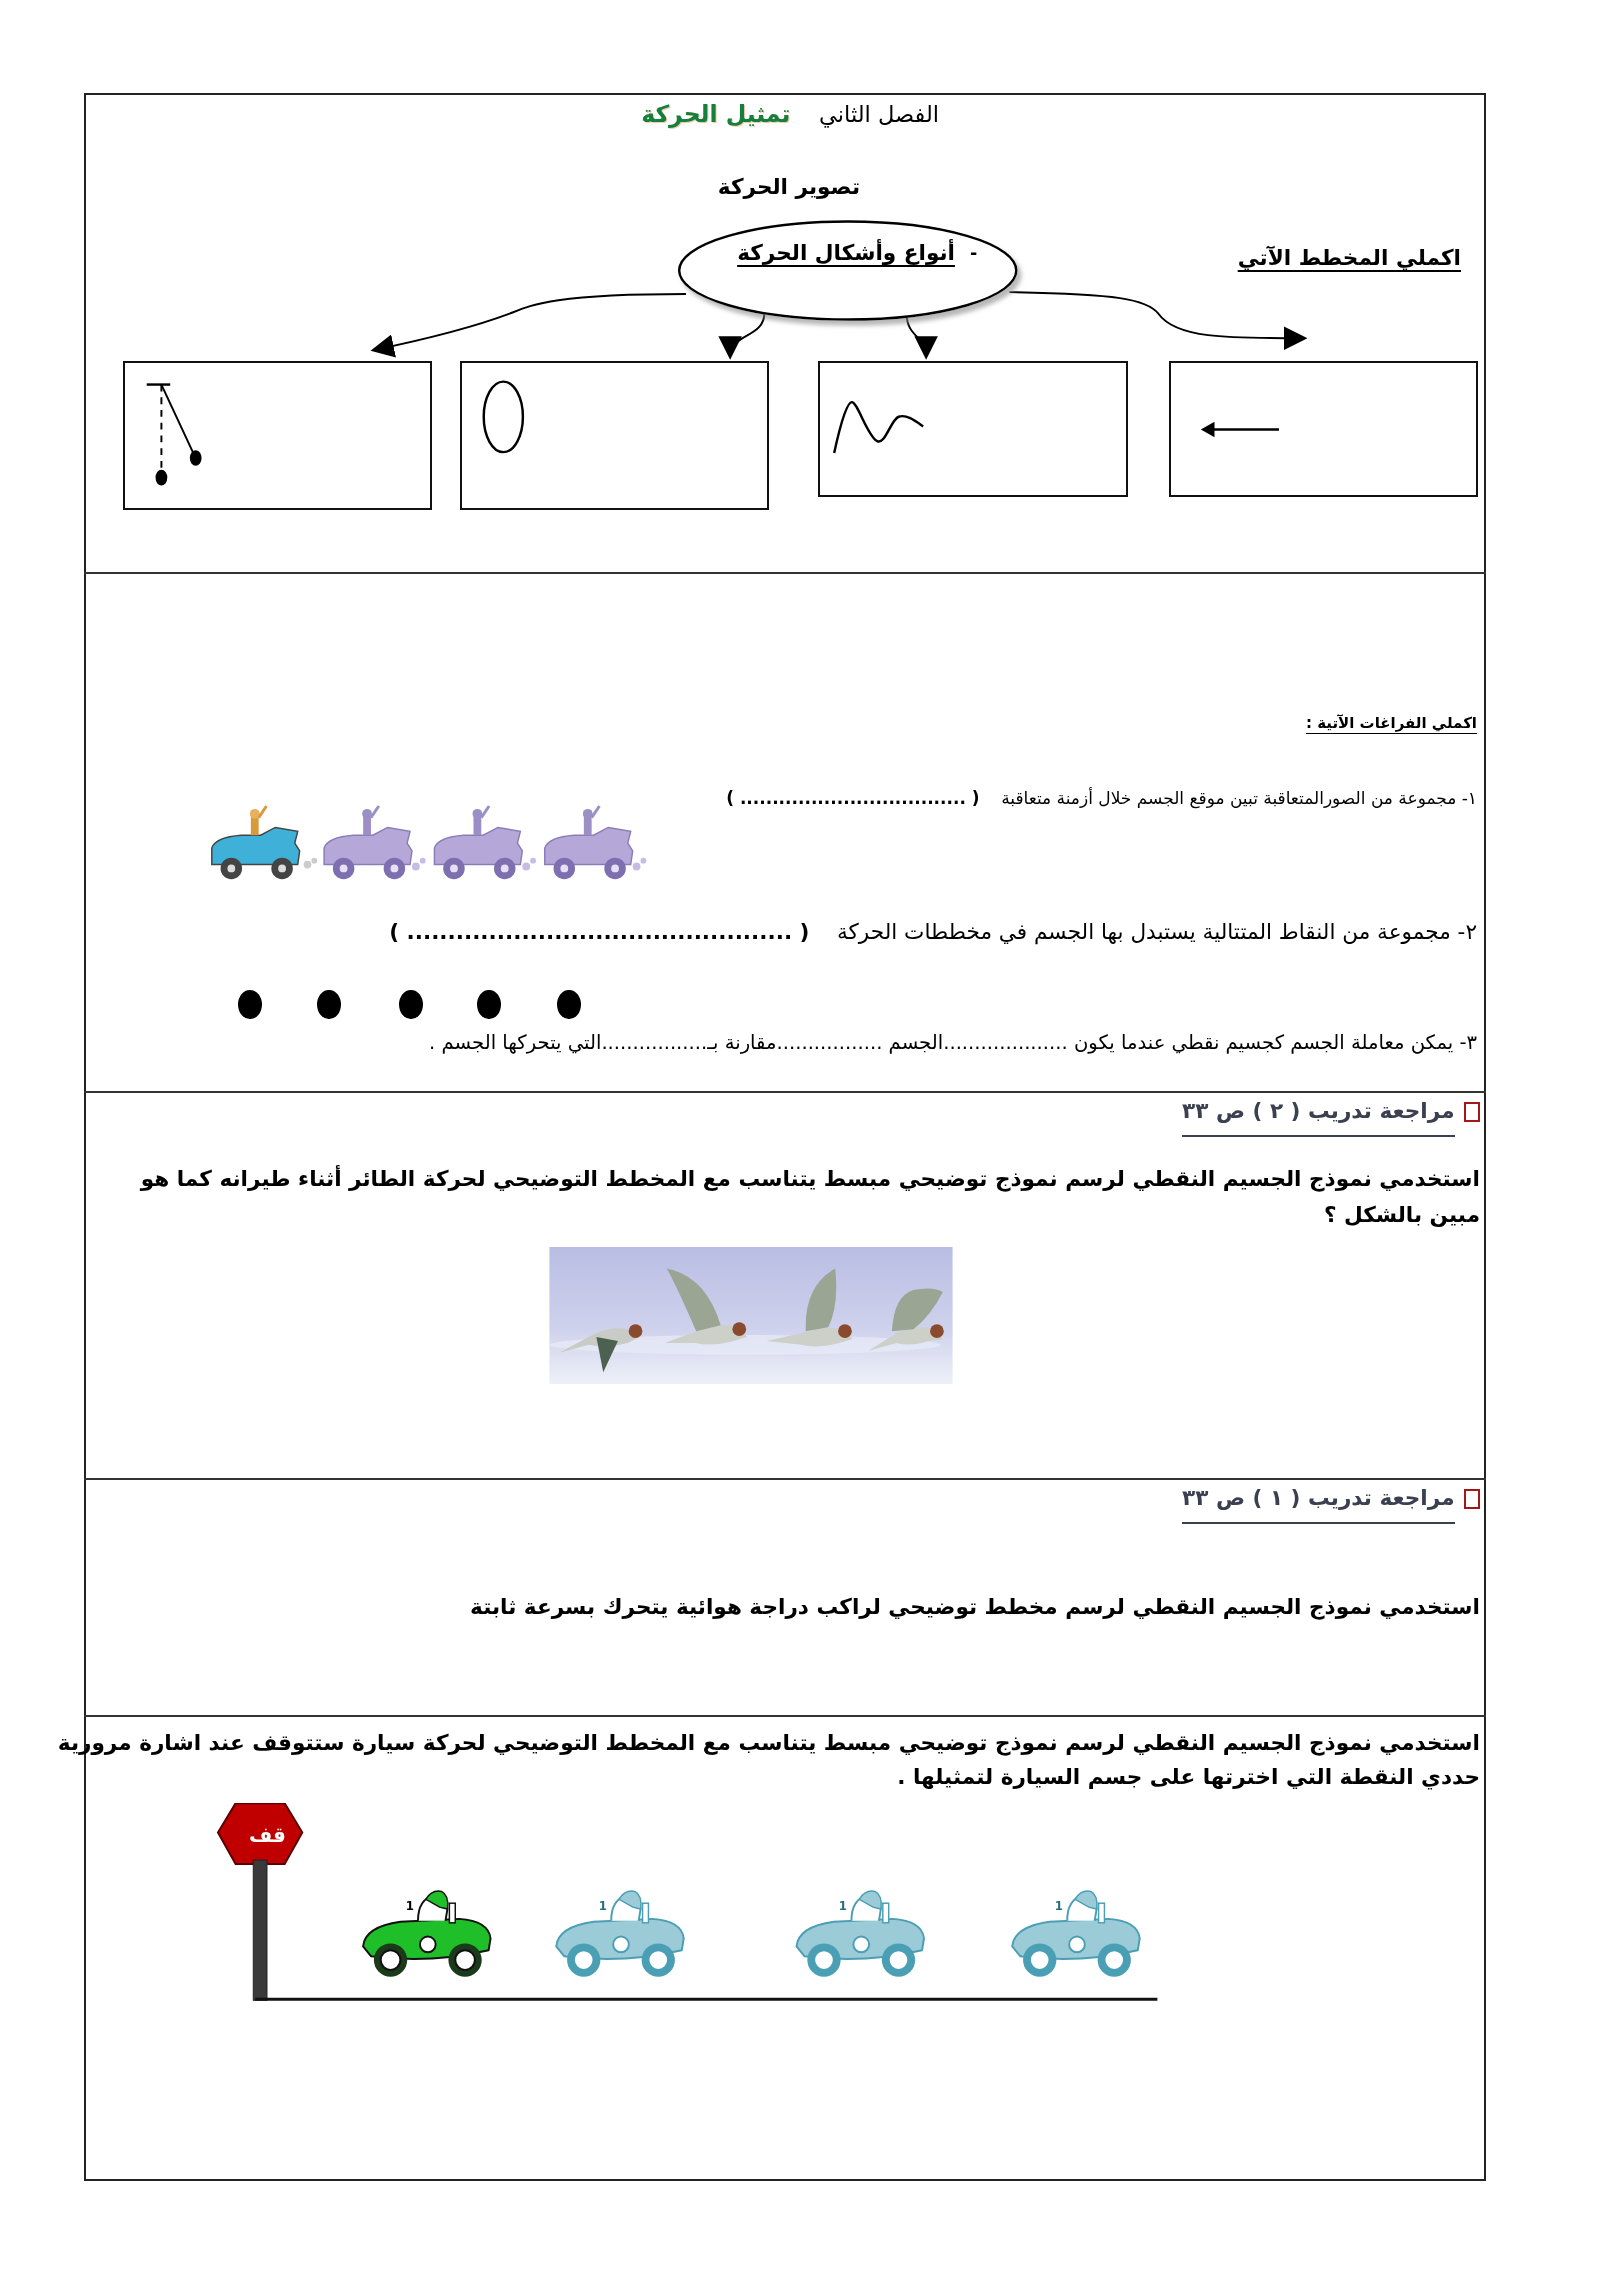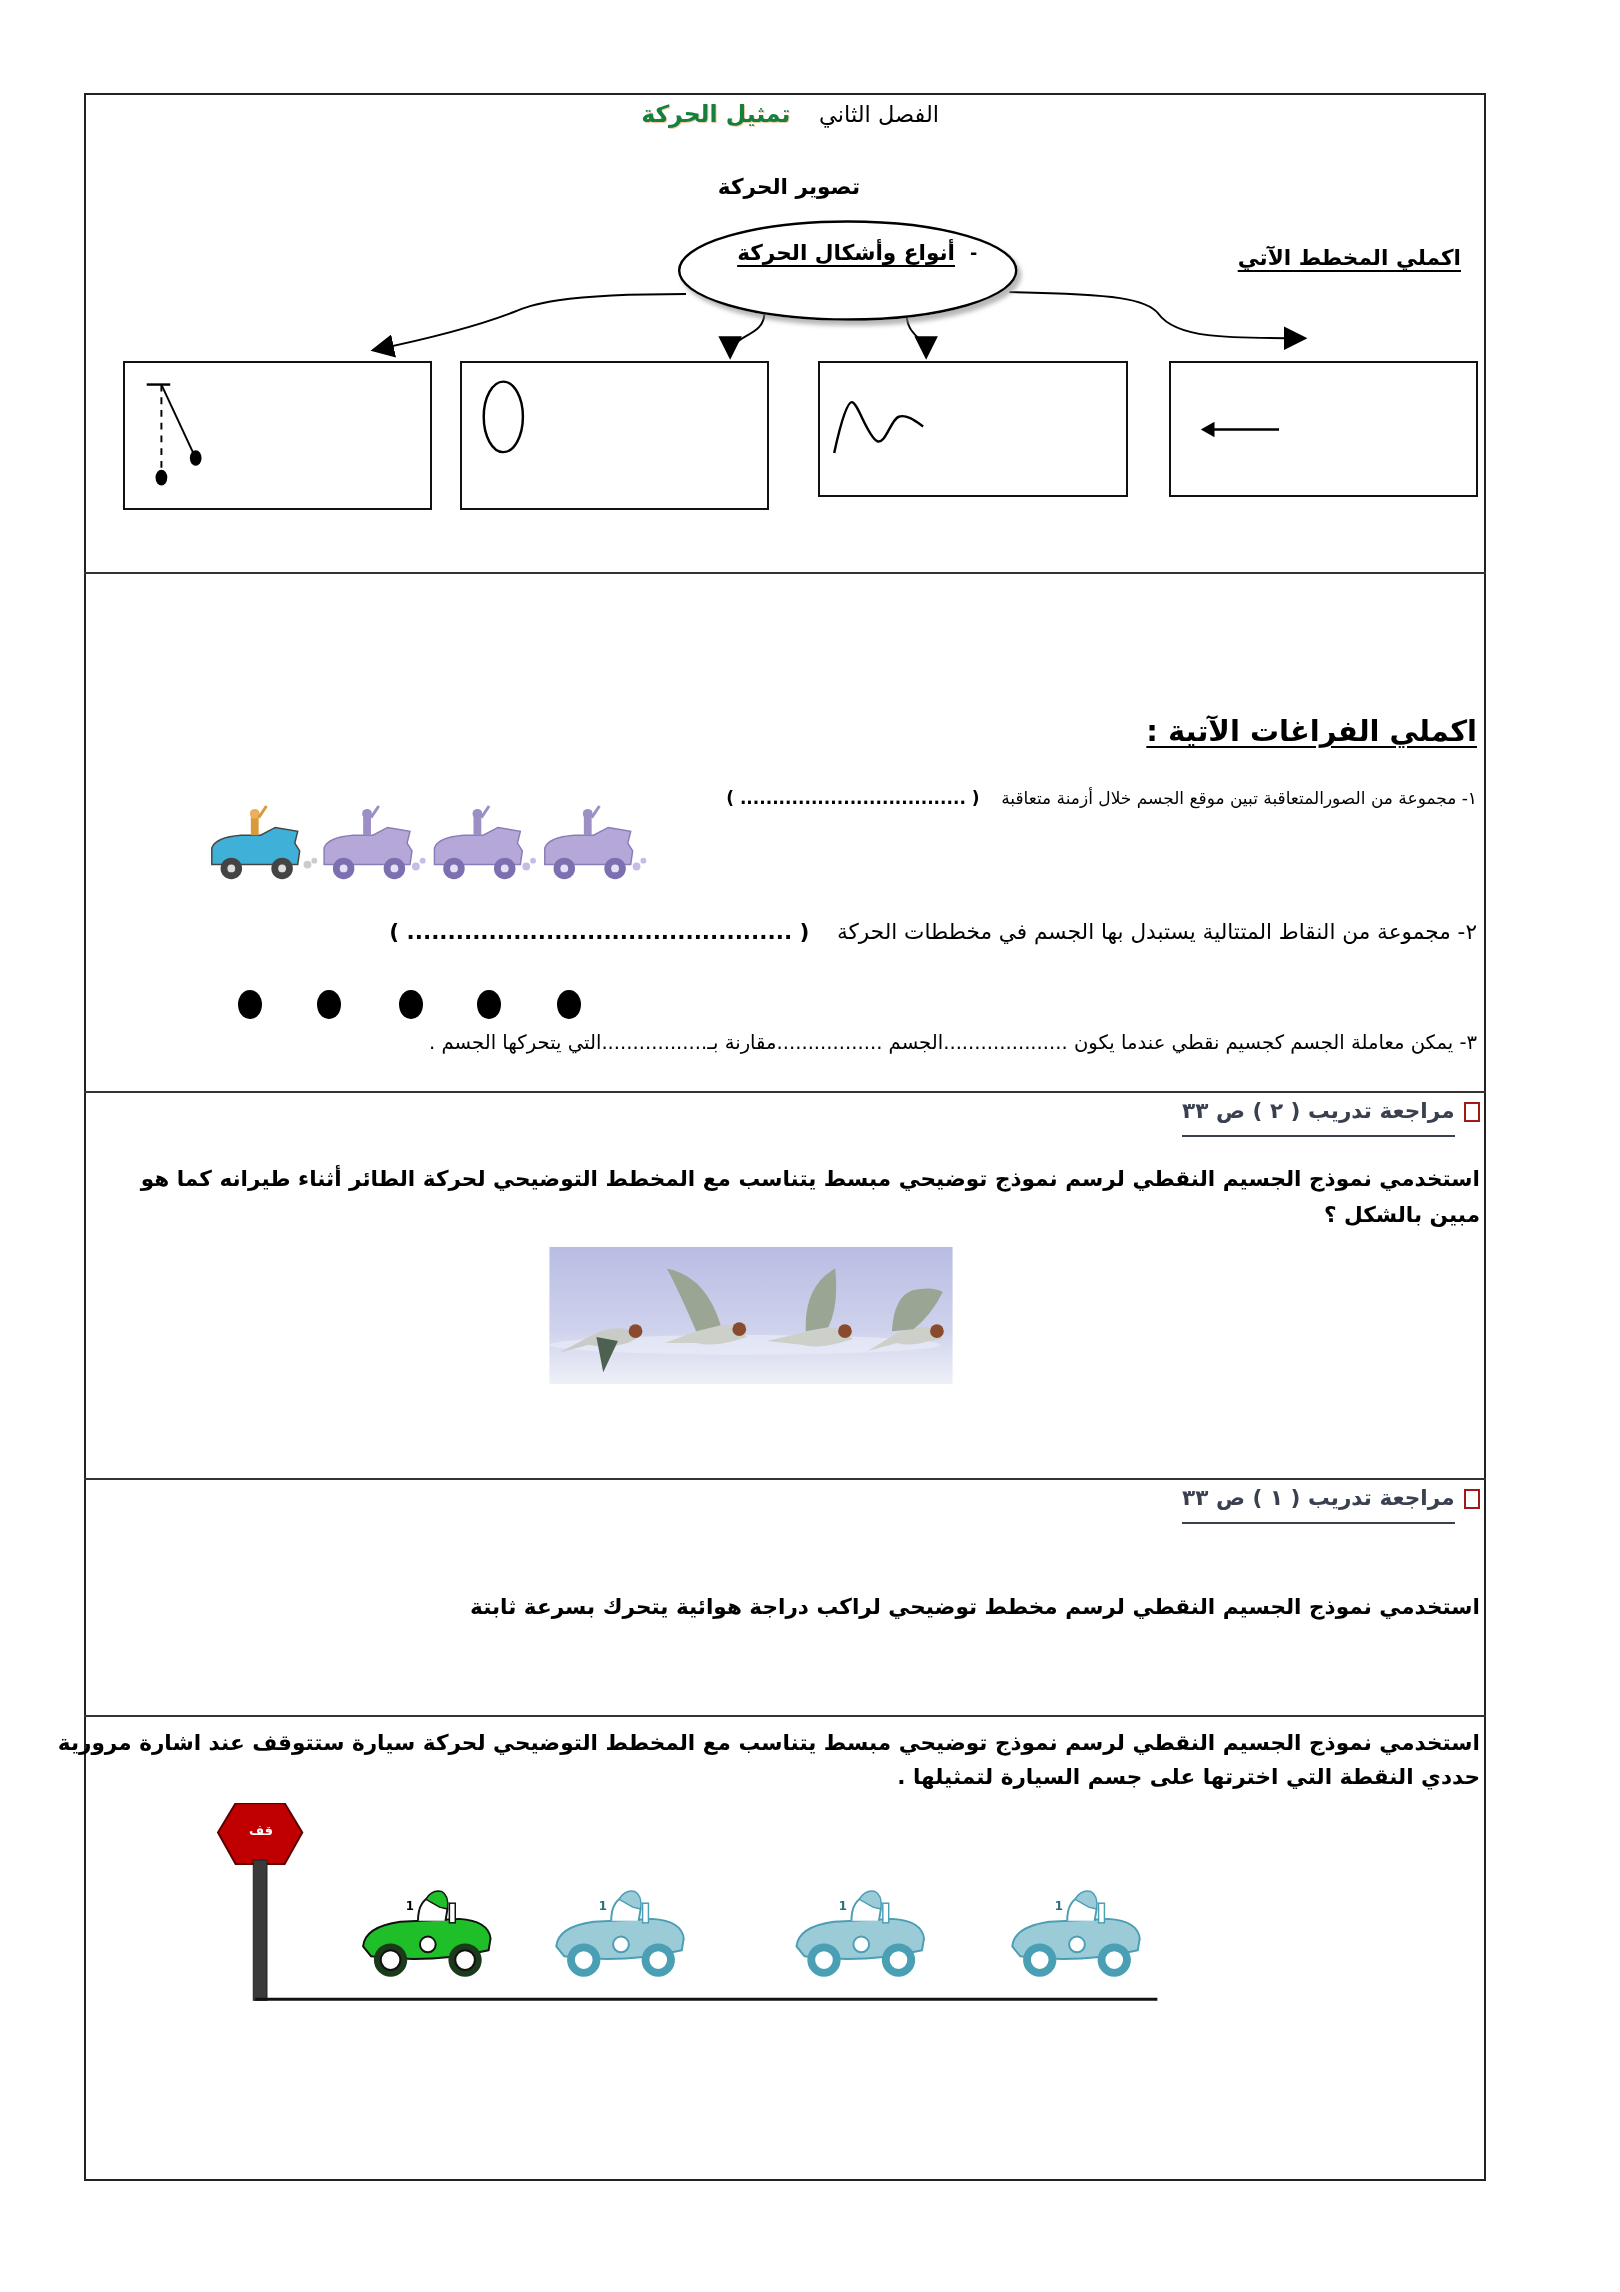--- a/index.html
+++ b/index.html
@@ -76,21 +76,21 @@
     <path d="M14,92 C 22,55 28,40 32,40 C 38,40 48,75 58,80 C 66,84 72,58 80,55 C 88,52 98,60 105,65" fill="none" stroke="#000" stroke-width="2.5"></path>
   </svg>
 </div>
 <div class="box" style="left:1169px; top:361px; width:309px; height:136px;">
   <svg width="303" height="130" viewBox="0 0 309 133">
     <line x1="40" y1="68" x2="110" y2="68" stroke="#000" stroke-width="2.5"></line>
     <path d="M30,68 L44,60 L44,76 Z" fill="#000"></path>
   </svg>
 </div>
 
-<div class="txt bold u" style="right:143px; top:714px; font-size:29px;text-decoration:underline;">اكملي الفراغات الآتية :</div>
+<div class="txt bold u" style="right:143px; top:714px; font-size:15px;text-decoration:underline;">اكملي الفراغات الآتية :</div>
 
 <div class="txt" style="right:143px; top:788px; font-size:17px;margin-left:32px;">
   <span>١- مجموعة من الصورالمتعاقبة تبين  موقع الجسم خلال أزمنة متعاقبة</span>
   &nbsp;&nbsp;
   <span class="bold">(   ...................................  )</span>
 </div>
 
 <svg class="abs" style="left:201px; top:804px;" width="461" height="83" viewBox="0 0 470 85">
   <g>
     <path d="M10,45 Q14,34 40,32 L60,32 L75,24 L98,28 L95,40 L100,48 L98,62 L10,62 Z" fill="#3fb0d8" stroke="#444" stroke-width="1.5"></path>
@@ -257,18 +257,18 @@
     <path d="M66,10 Q72,0 82,2 Q90,6 88,20 L80,18 Z" fill="#9ccbd8" stroke="#4a9fb5" stroke-width="1.5"></path>
     <rect x="90" y="14" width="6" height="20" fill="#fff" stroke="#4a9fb5" stroke-width="1.5"></rect>
     <circle cx="30" cy="72" r="17" fill="#4a9fb5"></circle>
       <circle cx="30" cy="72" r="10" fill="#fff" stroke="#4a9fb5" stroke-width="2"></circle>
     <circle cx="106" cy="72" r="17" fill="#4a9fb5"></circle>
       <circle cx="106" cy="72" r="10" fill="#fff" stroke="#4a9fb5" stroke-width="2"></circle>
     <circle cx="68" cy="56" r="8" fill="#fff" stroke="#4a9fb5" stroke-width="2"></circle>
   </g>
 </svg>
 
-<div class="txt bold" style="left:249px; top:1823px; font-size:13px; color:#fff;">قف</div>
+<div class="txt bold" style="left:249px; top:1823px; font-size:20px; color:#fff;">قف</div>
 <div class="abs bold" style="left:402px; top:1899px; font-size:11.8px; width:15.7px; text-align:center;">1</div>
 <div class="abs bold" style="left:595px; top:1899px; font-size:11.8px; width:15.7px; text-align:center; color:#2a6f80;">1</div>
 <div class="abs bold" style="left:835px; top:1899px; font-size:11.8px; width:15.7px; text-align:center; color:#2a6f80;">1</div>
 <div class="abs bold" style="left:1051px; top:1899px; font-size:11.8px; width:15.7px; text-align:center; color:#2a6f80;">1</div>
 
 
 </body></html>

